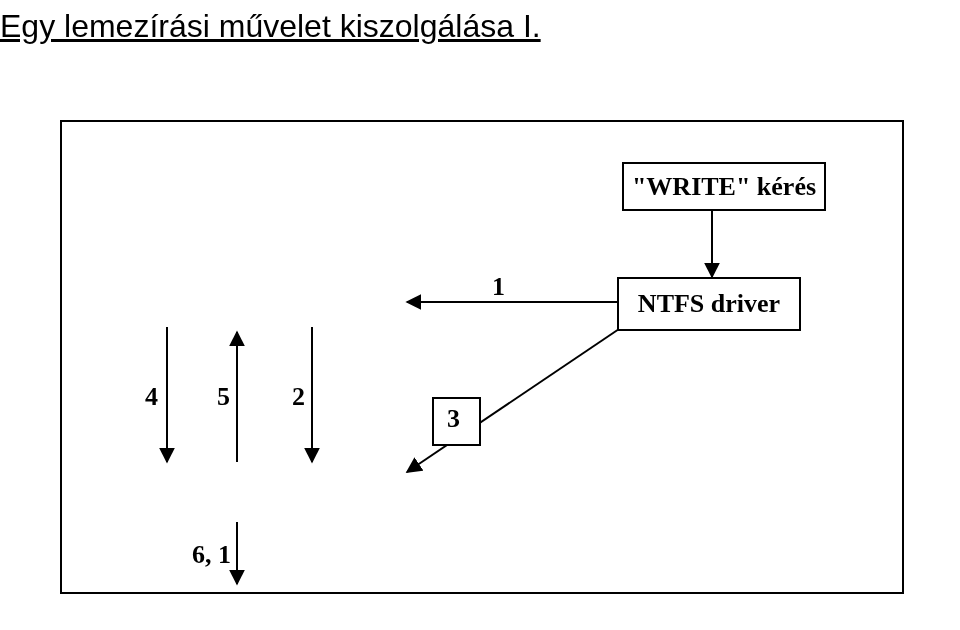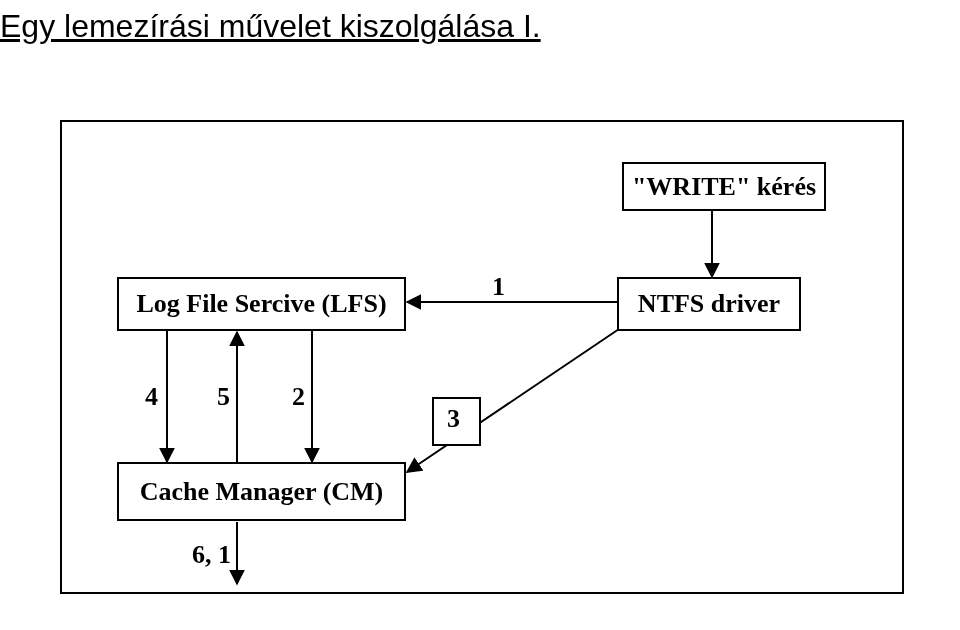--- a/index.html
+++ b/index.html
@@ -79,25 +79,23 @@
 
     <line x1="175" y1="340" x2="175" y2="210" stroke="#000" stroke-width="2" marker-end="url(#arrow)"></line>
 
     <line x1="250" y1="205" x2="250" y2="340" stroke="#000" stroke-width="2" marker-end="url(#arrow)"></line>
 
     <line x1="175" y1="400" x2="175" y2="462" stroke="#000" stroke-width="2" marker-end="url(#arrow)"></line>
   </svg>
 
   <div class="box" style="left:560px; top:40px; width:200px; height:45px;">"WRITE" kérés</div>
 
-  <div class="box" style="left:55px; top:155px; width:285px; height:50px;">Log File Sercive (LFS)</div>
 
   <div class="box" style="left:555px; top:155px; width:180px; height:50px;">NTFS driver</div>
 
-  <div class="box" style="left:55px; top:340px; width:285px; height:55px;">Cache Manager (CM)</div>
 
   <div class="box" style="left:370px; top:275px; width:45px; height:45px; font-weight:bold;"></div>
 
   <div class="numlabel" style="left:430px; top:150px;">1</div>
   <div class="numlabel" style="left:83px;  top:260px;">4</div>
   <div class="numlabel" style="left:155px; top:260px;">5</div>
   <div class="numlabel" style="left:230px; top:260px;">2</div>
   <div class="numlabel" style="left:385px; top:282px;">3</div>
   <div class="numlabel" style="left:130px; top:418px;">6, 1</div>
 

